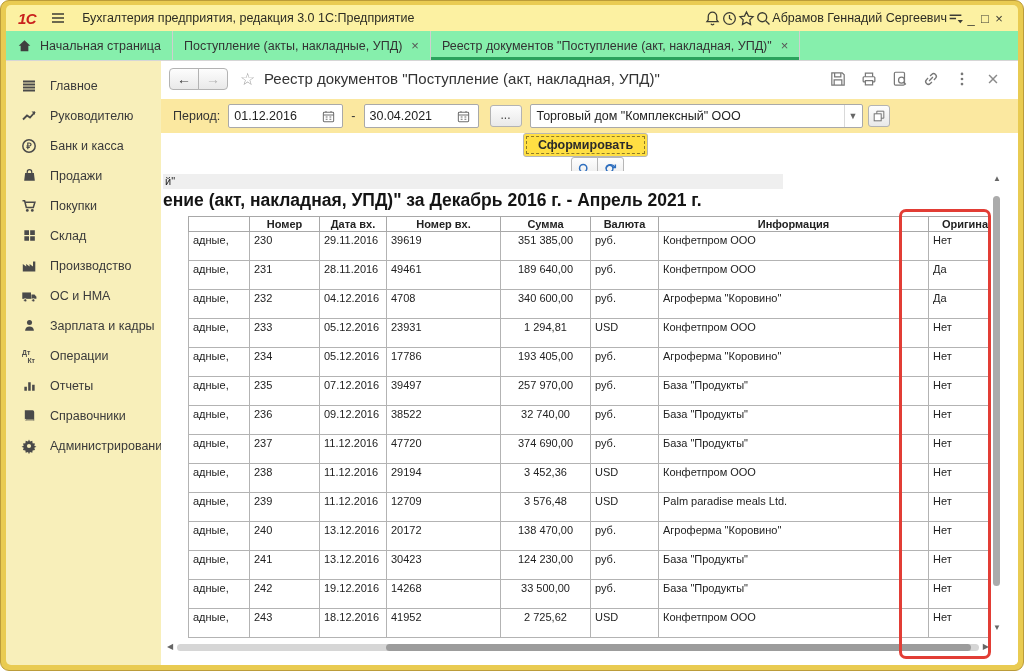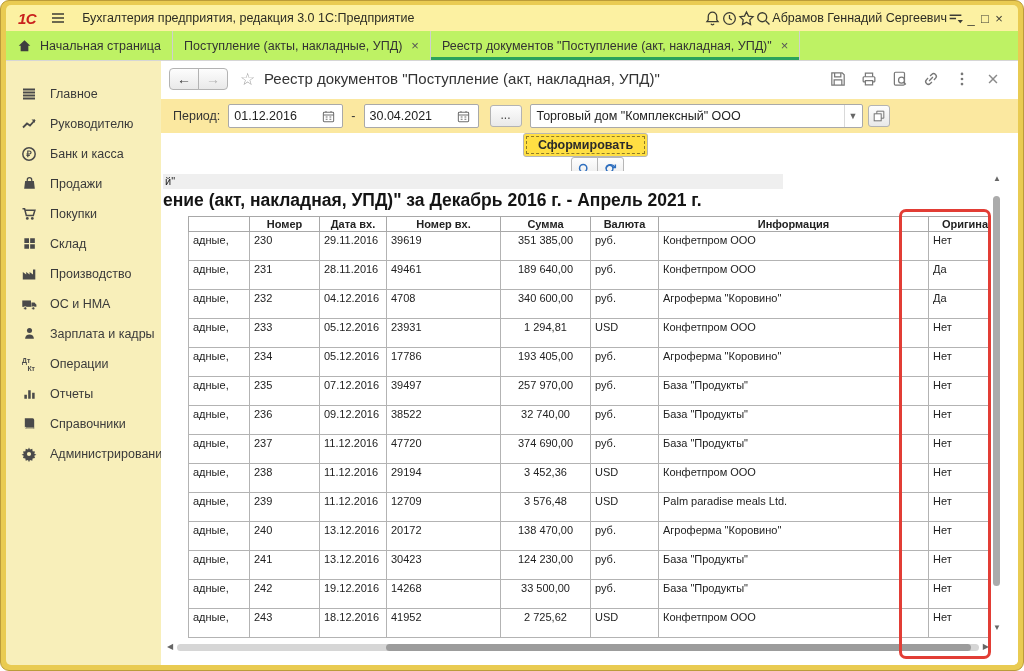--- a/index.html
+++ b/index.html
@@ -11,31 +11,31 @@
               border-radius:5px 5px 0 0; display:flex; align-items:center; }
   .logo { margin-left:12px; font-weight:800; font-style:italic; font-size:15px; color:#c9201d; letter-spacing:-.5px; }
   .burger { margin-left:14px; display:inline-block; width:16px; height:16px; cursor:pointer; }
   .tb-title { margin-left:16px; font-size:12.5px; color:#2c2c24; }
   .tb-right { margin-left:auto; margin-right:12px; display:flex; align-items:center; }
   .tb-ic { width:17px; height:17px; display:inline-block; }
   .tb-user { font-size:12.5px; color:#2c2c24; }
   .winctl { font-size:13px; color:#3c3c34; width:14px; text-align:center; }
 
   
-  .tabbar { position:absolute; left:5px; right:5px; top:30px; height:30px; background:#bef264;
+  .tabbar { position:absolute; left:5px; right:5px; top:30px; height:30px; background:#86efac;
             border-bottom:1px solid #d6d6d6; display:flex; }
   .tab { display:flex; align-items:center; padding:0 11px; border-right:1px solid #cfcfcf;
          font-size:12.5px; color:#333; position:relative; white-space:nowrap; }
   .tab .home-ic { width:15px; height:15px; margin-right:8px; }
   .tab-x { margin-left:9px; color:#555; font-size:13px; }
   .tab.active:after { content:""; position:absolute; left:0; right:0; bottom:0; height:3px; background:#2aa25c; }
 
   
   .sidebar { position:absolute; left:5px; top:60px; bottom:5px; width:177px; background:#f8efba;
-             border-radius:0 0 0 5px; padding-top:18px; overflow:hidden; }
+             border-radius:0 0 0 5px; padding-top:10px; overflow:hidden; }
   .side-item { height:30px; display:flex; align-items:center; cursor:pointer; }
   .side-ic { width:20px; height:17px; margin-left:13px; text-align:center; }
   .side-ic svg { display:block; margin:0 auto; }
   .side-label { margin-left:11px; font-size:12.5px; color:#3a3a3a; white-space:nowrap; }
 
   
   .main { position:absolute; left:160px; right:5px; top:60px; bottom:5px; background:#fff;
           border-radius:0 0 5px 0; overflow:hidden; }
 
   .panel-header { position:absolute; left:0; right:0; top:0; height:38px; background:#fff; }

